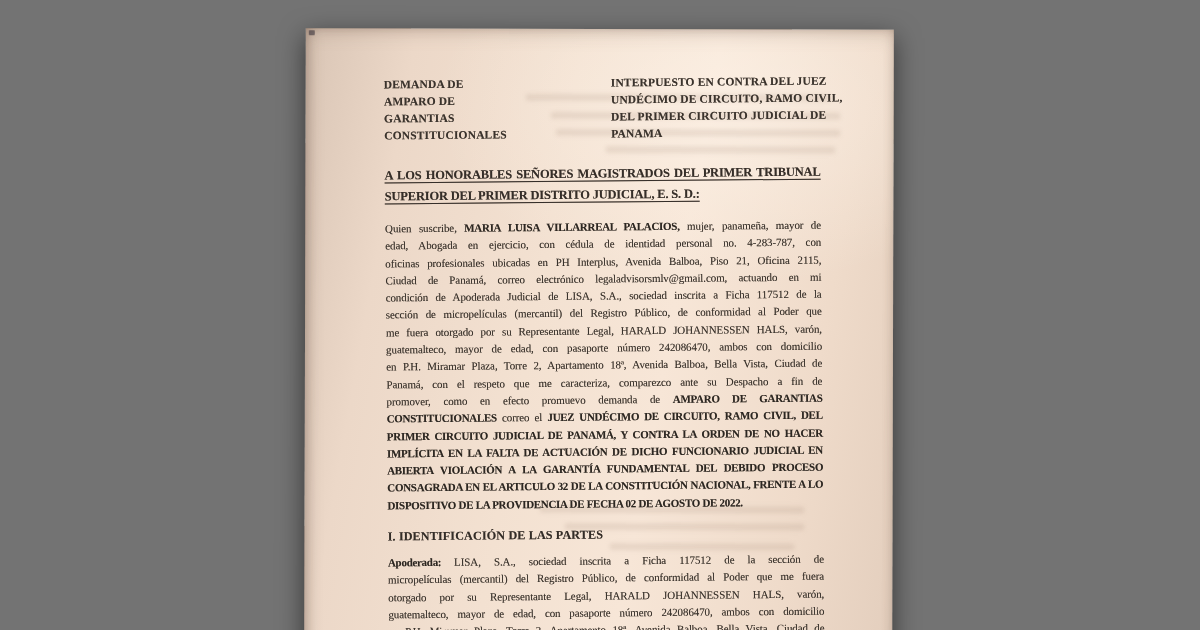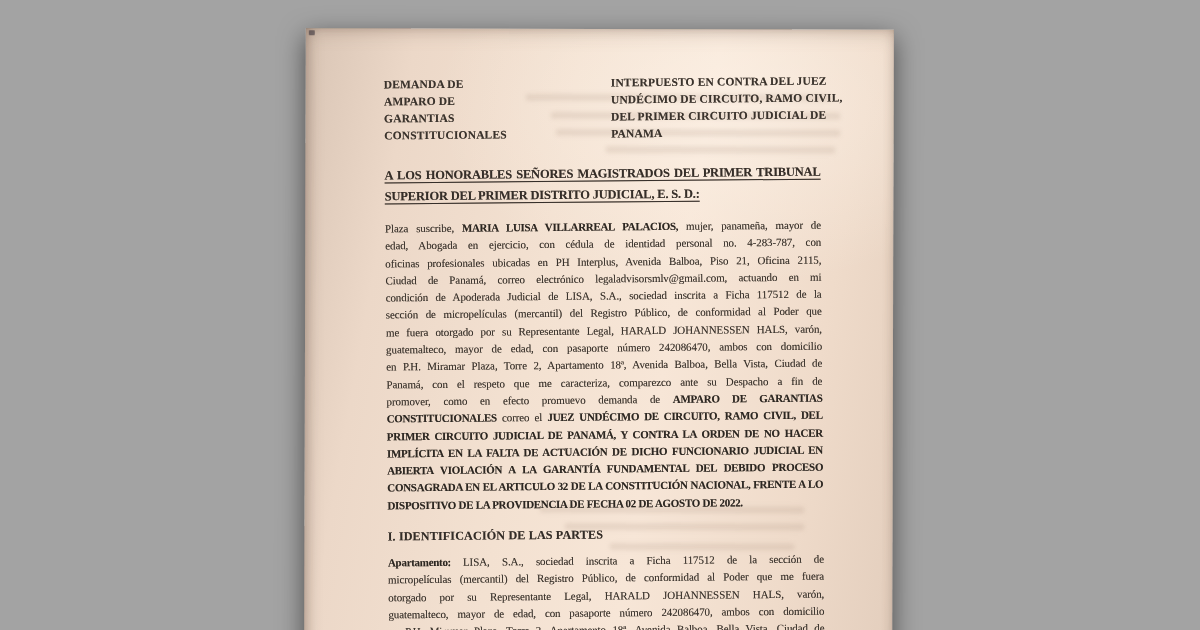--- a/index.html
+++ b/index.html
@@ -3,21 +3,21 @@
 <meta charset="utf-8">
 <style>
   html, body { margin: 0; padding: 0; }
   body {
     width: 1200px; height: 630px; overflow: hidden;
     background: #141a26;
     font-family: "Liberation Serif", "DejaVu Serif", serif;
   }
   .stage {
     position: relative; width: 1200px; height: 630px;
-    background: #a3a3a3; overflow: hidden;
+    background: #737373; overflow: hidden;
   }
   .paper {
     position: absolute; left: 305px; top: 29px; width: 588px; height: 625px;
     background:
       radial-gradient(ellipse 420px 260px at 72% 12%, rgba(255,246,236,0.55), rgba(255,246,236,0) 70%),
       linear-gradient(100deg, #d9c5b5 0%, #ecd8c8 16%, #f3e1d1 40%, #f7e6d7 60%, #efdbca 82%, #e3cebd 100%);
     transform: rotate(0.15deg);
     box-shadow:
       inset 9px 0 16px -9px rgba(92,70,58,0.55),
       inset -6px 0 12px -8px rgba(92,70,58,0.40),
@@ -107,21 +107,21 @@
             <div class="tline">PANAMA</div>
           </div>
       </div>
 
       <div class="salutation">
           <div class="tline">A LOS HONORABLES SEÑORES MAGISTRADOS DEL PRIMER TRIBUNAL</div>
           <div class="tline">SUPERIOR DEL PRIMER DISTRITO JUDICIAL, E. S. D.:</div>
         </div>
 
       <div class="para intro no-just-last">
-          <div class="tline"><span>Plaza suscribe, </span><span class="b">MARIA LUISA VILLARREAL PALACIOS,</span><span> mujer, panameña, mayor de</span></div>
+          <div class="tline"><span>Quien suscribe, </span><span class="b">MARIA LUISA VILLARREAL PALACIOS,</span><span> mujer, panameña, mayor de</span></div>
           <div class="tline"><span>edad, Abogada en ejercicio, con cédula de identidad personal no. 4-283-787, con</span></div>
           <div class="tline"><span>oficinas profesionales ubicadas en PH Interplus, Avenida Balboa, Piso 21, Oficina 2115,</span></div>
           <div class="tline"><span>Ciudad de Panamá, correo electrónico legaladvisorsmlv@gmail.com, actuando en mi</span></div>
           <div class="tline"><span>condición de Apoderada Judicial de LISA, S.A., sociedad inscrita a Ficha 117512 de la</span></div>
           <div class="tline"><span>sección de micropelículas (mercantil) del Registro Público, de conformidad al Poder que</span></div>
           <div class="tline"><span>me fuera otorgado por su Representante Legal, HARALD JOHANNESSEN HALS, varón,</span></div>
           <div class="tline"><span>guatemalteco, mayor de edad, con pasaporte número 242086470, ambos con domicilio</span></div>
           <div class="tline"><span>en P.H. Miramar Plaza, Torre 2, Apartamento 18ª, Avenida Balboa, Bella Vista, Ciudad de</span></div>
           <div class="tline"><span>Panamá, con el respeto que me caracteriza, comparezco ante su Despacho a fin de</span></div>
           <div class="tline"><span>promover, como en efecto promuevo demanda de </span><span class="b">AMPARO DE GARANTIAS</span></div>
@@ -129,21 +129,21 @@
           <div class="tline"><span class="b">PRIMER CIRCUITO JUDICIAL DE PANAMÁ, Y CONTRA LA ORDEN DE NO HACER</span></div>
           <div class="tline"><span class="b">IMPLÍCITA EN LA FALTA DE ACTUACIÓN DE DICHO FUNCIONARIO JUDICIAL EN</span></div>
           <div class="tline"><span class="b">ABIERTA VIOLACIÓN A LA GARANTÍA FUNDAMENTAL DEL DEBIDO PROCESO</span></div>
           <div class="tline"><span class="b">CONSAGRADA EN EL ARTICULO 32 DE LA CONSTITUCIÓN NACIONAL, FRENTE A LO</span></div>
           <div class="tline"><span class="b">DISPOSITIVO DE LA PROVIDENCIA DE FECHA 02 DE AGOSTO DE 2022.</span></div>
         </div>
 
       <div class="section-heading">I. IDENTIFICACIÓN DE LAS PARTES</div>
 
       <div class="para dem">
-          <div class="tline"><span class="b">Apartamento: </span><span>LISA, S.A., sociedad inscrita a Ficha 117512 de la sección de</span></div>
+          <div class="tline"><span class="b">Apoderada: </span><span>LISA, S.A., sociedad inscrita a Ficha 117512 de la sección de</span></div>
           <div class="tline"><span>micropelículas (mercantil) del Registro Público, de conformidad al Poder que me fuera</span></div>
           <div class="tline"><span>otorgado por su Representante Legal, HARALD JOHANNESSEN HALS, varón,</span></div>
           <div class="tline"><span>guatemalteco, mayor de edad, con pasaporte número 242086470, ambos con domicilio</span></div>
           <div class="tline"><span>en P.H. Miramar Plaza, Torre 2, Apartamento 18ª, Avenida Balboa, Bella Vista, Ciudad de</span></div>
         </div>
     </div>
   </div>
 </div>
 
 </body></html>

